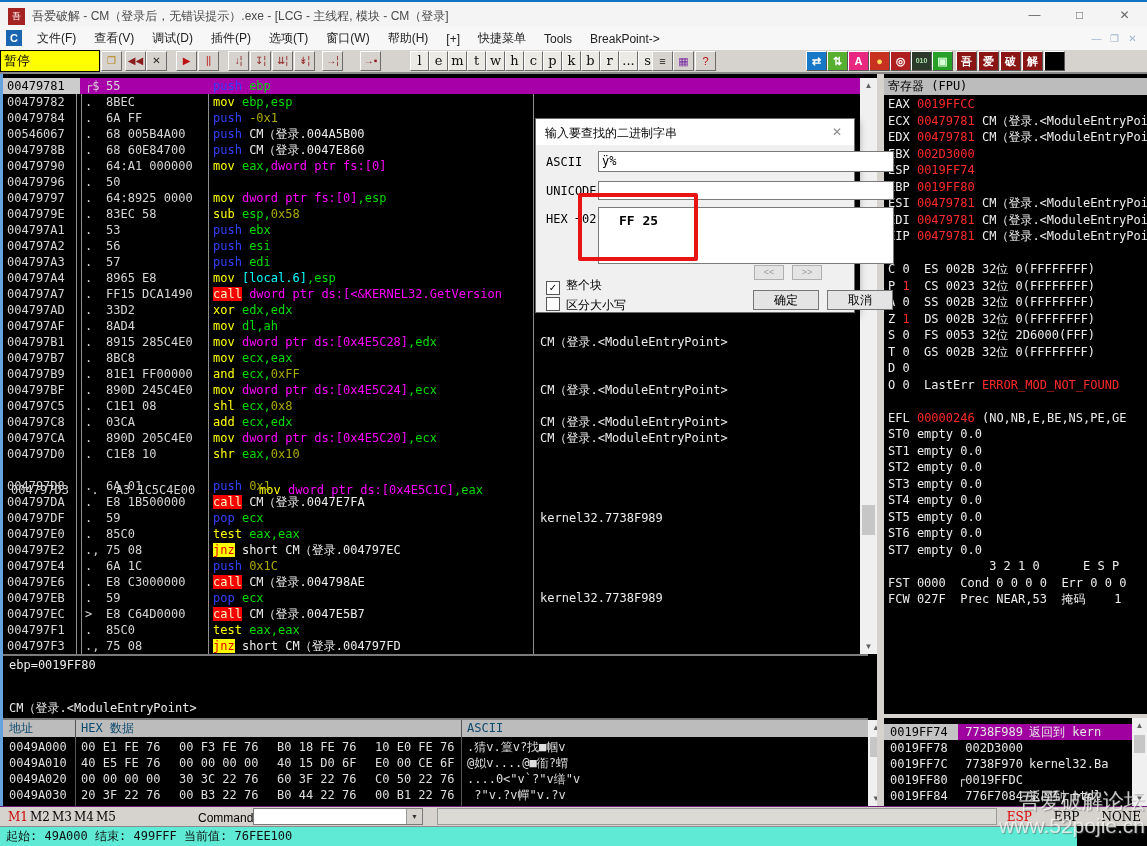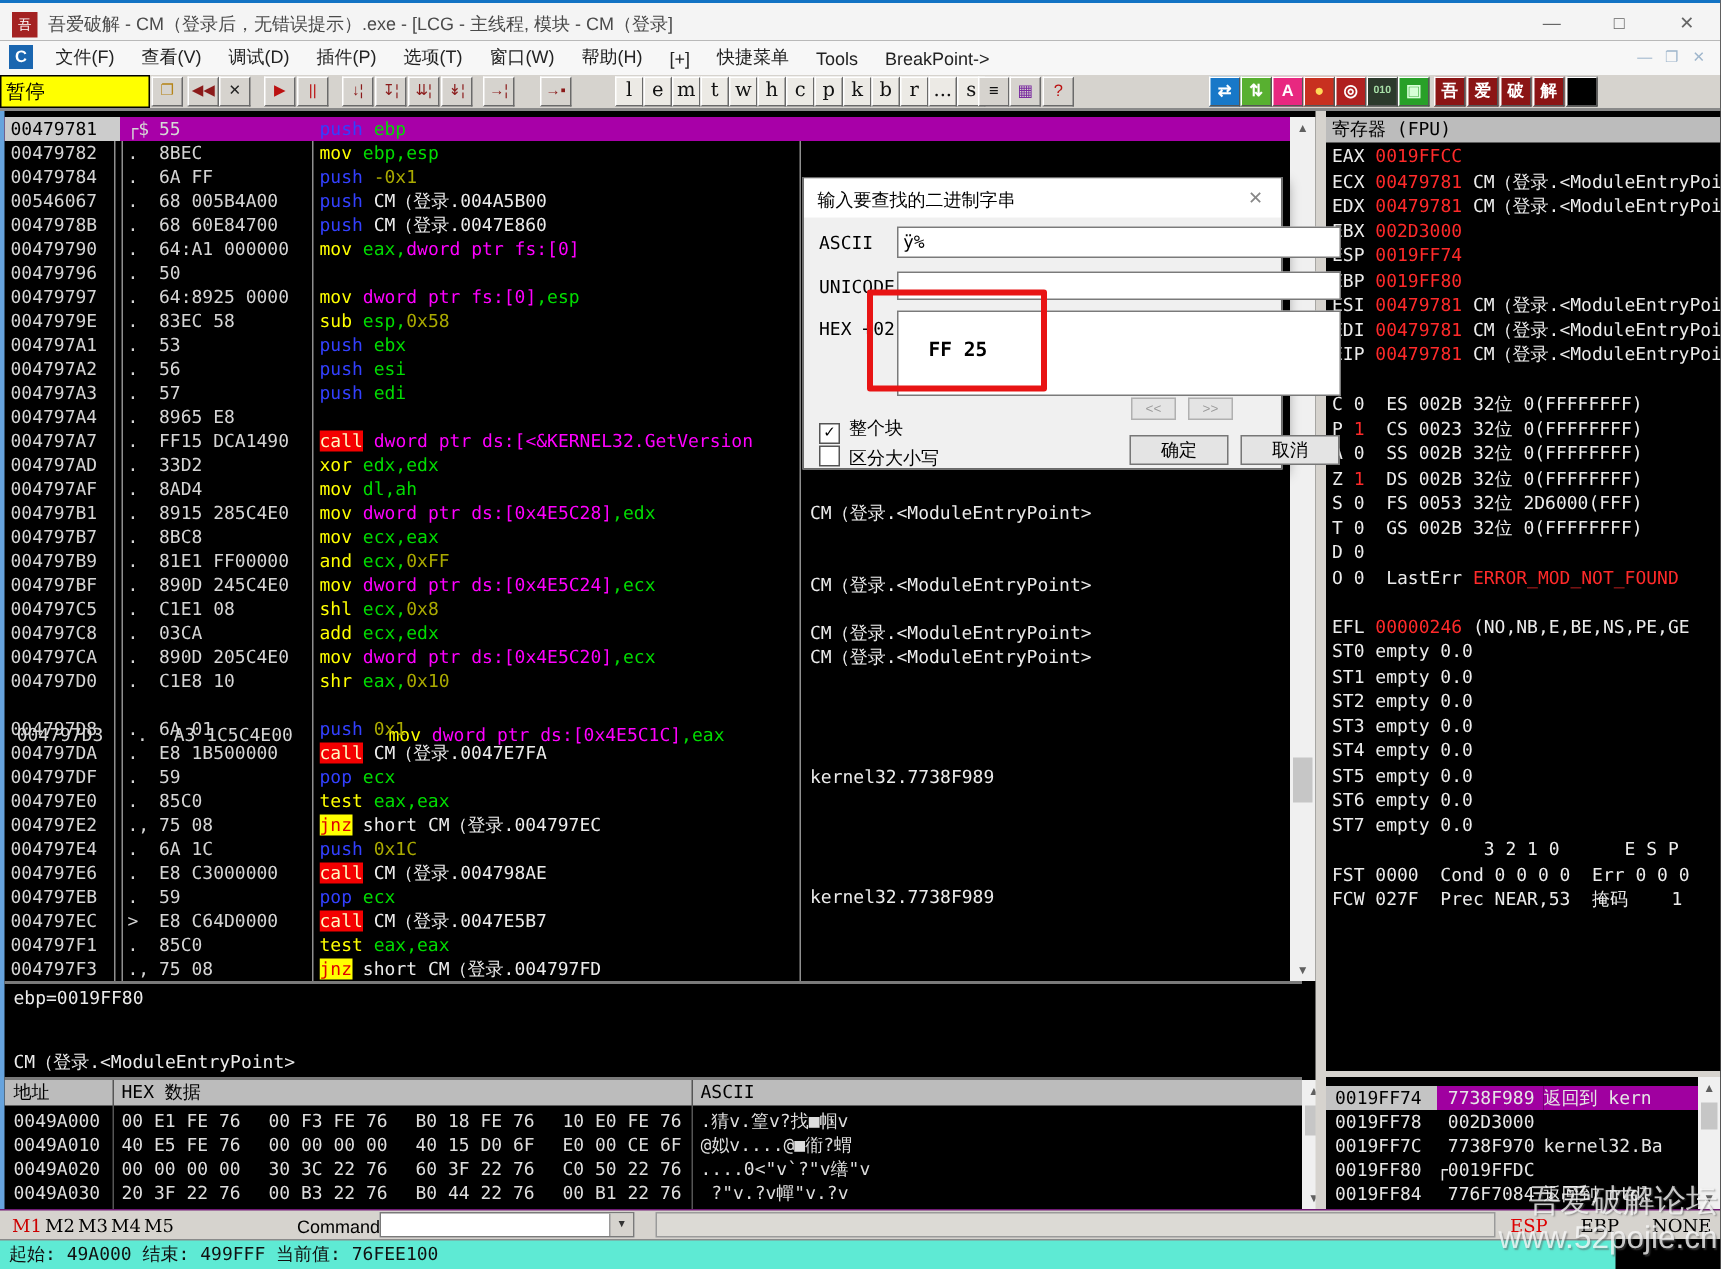--- a/index.html
+++ b/index.html
@@ -41,21 +41,21 @@
   
   .sbar{position:absolute;background:#f0f0f0;}
   .sbtn{position:absolute;left:0;width:100%;text-align:center;color:#606060;font-size:8px;}
   .sthumb{position:absolute;left:2px;right:2px;background:#c6c6c6;}
   
   #info-pane{position:absolute;left:3px;top:580px;width:865px;height:66px;border-top:2px solid #7a7a7a;border-bottom:2px solid #7a7a7a;box-sizing:border-box;overflow:hidden;}
   #info-line1{position:absolute;left:6px;top:2px;font-size:12px;color:#ececec;}
   #info-line2{position:absolute;left:6px;top:44px;font-size:12px;color:#ececec;}
   
   #dump{position:absolute;left:3px;top:646px;width:865px;height:86px;overflow:hidden;}
-  #dump-header{position:absolute;left:0;top:0;width:865px;height:17px;background:#bcbcbc;font-size:12px;color:#000000;line-height:17px;}
+  #dump-header{position:absolute;left:0;top:0;width:865px;height:17px;background:#bcbcbc;font-size:12px;color:#0c4a6e;line-height:17px;}
   .dump-vline{position:absolute;top:0;width:1px;height:86px;background:#555;}
   .mrow{position:absolute;left:0;width:865px;height:16px;font-size:12px;line-height:16px;color:#dedede;white-space:pre;}
   .mrow .m-addr{position:absolute;left:6px;}
   .mrow .m-g{position:absolute;}
   .mrow .m-ascii{position:absolute;left:464px;width:396px;overflow:hidden;}
   
   #reg-header{position:absolute;left:884px;top:4px;width:263px;height:17px;background:#bcbcbc;font-size:12px;color:#000;line-height:17px;padding-left:4px;box-sizing:border-box;}
   #reg-lines{position:absolute;left:884px;top:22px;width:263px;height:620px;overflow:hidden;}
   .rline{height:16.5px;line-height:16.5px;font-size:12px;white-space:pre;padding-left:4px;overflow:hidden;}
   #pane-splitter-v{position:absolute;left:877px;top:0;width:7px;height:732px;background:#d6d3ce;}
@@ -80,21 +80,21 @@
   #mbar-flags span{margin-left:22px;color:#000;}
   #mbar-flags span:first-child{color:#dd0000;}
   #statusbar{position:absolute;left:0;top:826px;width:1077px;height:20px;background:#5eead4;border-top:1px solid #8a8a8a;box-sizing:border-box;font-size:12px;color:#111;line-height:19px;padding-left:6px;}
   
   #dialog{position:absolute;left:535px;top:118px;width:320px;height:195px;background:#f0f0f0;border:1px solid #6a6a6a;box-shadow:3px 3px 8px rgba(0,0,0,.45);box-sizing:border-box;z-index:40;}
   #dialog-title{position:absolute;left:0;top:0;width:100%;height:26px;background:#fff;}
   #dialog-title-text{position:absolute;left:9px;top:6px;font-size:12px;color:#000;}
   #dialog-close{position:absolute;right:8px;top:5px;width:18px;height:16px;text-align:center;color:#888;font-size:12px;line-height:16px;}
   .dlg-label{position:absolute;font-size:12px;color:#000;font-family:"DejaVu Sans Mono",monospace;}
   .dlg-input{position:absolute;left:62px;width:296px;background:#fff;border:1px solid #7a7a7a;box-sizing:border-box;font-size:12px;color:#000;font-family:"DejaVu Sans Mono",monospace;padding:2px 3px;overflow:hidden;}
-  #hex-input{padding-left:20px;padding-top:18px;font-weight:bold;font-size:13px;}
+  #hex-input{padding-left:20px;padding-top:5px;font-weight:bold;font-size:13px;}
   .nav-btn{position:absolute;top:146px;width:30px;height:15px;background:#e4e4e4;border:1px solid #b0b0b0;box-sizing:border-box;text-align:center;font-size:9px;color:#9a9a9a;line-height:13px;}
   .chk-row{position:absolute;left:10px;font-size:12px;color:#000;}
   .chk-box{display:inline-block;width:12px;height:12px;background:#fff;border:1px solid #555;vertical-align:-2px;text-align:center;line-height:11px;font-size:10px;color:#000;margin-right:6px;}
   .dlg-btn{position:absolute;top:171px;width:66px;height:20px;background:#e4e4e4;border:1px solid #777;box-sizing:border-box;text-align:center;font-size:12px;color:#000;line-height:18px;}
   #red-annotation{position:absolute;left:578px;top:193px;width:112px;height:60px;border:4px solid #e81414;border-radius:2px;z-index:50;}
   #watermark{position:absolute;left:860px;top:788px;width:285px;text-align:right;z-index:60;color:rgba(250,250,250,.78);font-size:21px;line-height:25px;text-shadow:1px 1px 1px rgba(90,90,90,.5);pointer-events:none;}
 </style>
 </head>
 <body>
 
@@ -187,21 +187,21 @@
           <div class="drow mono" style="top: 32px;"><span class="c-addr">00479784</span><span class="c-mark">.</span><span class="c-hex">6A FF</span><span class="c-ins"><span class="tk-b">push </span><span class="tk-n">-0x1</span></span><span class="c-cmt"></span></div>
           <div class="drow mono" style="top: 48px;"><span class="c-addr">00546067</span><span class="c-mark">.</span><span class="c-hex">68 005B4A00</span><span class="c-ins"><span class="tk-b">push </span><span class="tk-w">CM（登录.004A5B00</span></span><span class="c-cmt"></span></div>
           <div class="drow mono" style="top: 64px;"><span class="c-addr">0047978B</span><span class="c-mark">.</span><span class="c-hex">68 60E84700</span><span class="c-ins"><span class="tk-b">push </span><span class="tk-w">CM（登录.0047E860</span></span><span class="c-cmt"></span></div>
           <div class="drow mono" style="top: 80px;"><span class="c-addr">00479790</span><span class="c-mark">.</span><span class="c-hex">64:A1 000000</span><span class="c-ins"><span class="tk-y">mov </span><span class="tk-g">eax,</span><span class="tk-m">dword ptr fs:[0]</span></span><span class="c-cmt"></span></div>
           <div class="drow mono" style="top: 96px;"><span class="c-addr">00479796</span><span class="c-mark">.</span><span class="c-hex">50</span><span class="c-cmt"></span></div>
           <div class="drow mono" style="top: 112px;"><span class="c-addr">00479797</span><span class="c-mark">.</span><span class="c-hex">64:8925 0000</span><span class="c-ins"><span class="tk-y">mov </span><span class="tk-m">dword ptr fs:[0]</span><span class="tk-g">,esp</span></span><span class="c-cmt"></span></div>
           <div class="drow mono" style="top: 128px;"><span class="c-addr">0047979E</span><span class="c-mark">.</span><span class="c-hex">83EC 58</span><span class="c-ins"><span class="tk-y">sub </span><span class="tk-g">esp,</span><span class="tk-n">0x58</span></span><span class="c-cmt"></span></div>
           <div class="drow mono" style="top: 144px;"><span class="c-addr">004797A1</span><span class="c-mark">.</span><span class="c-hex">53</span><span class="c-ins"><span class="tk-b">push </span><span class="tk-g">ebx</span></span><span class="c-cmt"></span></div>
           <div class="drow mono" style="top: 160px;"><span class="c-addr">004797A2</span><span class="c-mark">.</span><span class="c-hex">56</span><span class="c-ins"><span class="tk-b">push </span><span class="tk-g">esi</span></span><span class="c-cmt"></span></div>
           <div class="drow mono" style="top: 176px;"><span class="c-addr">004797A3</span><span class="c-mark">.</span><span class="c-hex">57</span><span class="c-ins"><span class="tk-b">push </span><span class="tk-g">edi</span></span><span class="c-cmt"></span></div>
-          <div class="drow mono" style="top: 192px;"><span class="c-addr">004797A4</span><span class="c-mark">.</span><span class="c-hex">8965 E8</span><span class="c-cmt"></span></div>
+          <div class="drow mono" style="top: 192px;"><span class="c-addr">004797A4</span><span class="c-mark">.</span><span class="c-hex">8965 E8</span><span class="c-ins"><span class="tk-y">mov </span><span class="tk-c">[local.6]</span><span class="tk-g">,esp</span></span><span class="c-cmt"></span></div>
           <div class="drow mono" style="top: 208px;"><span class="c-addr">004797A7</span><span class="c-mark">.</span><span class="c-hex">FF15 DCA1490</span><span class="c-ins"><span class="tk-callbg">call</span><span class="tk-w"> </span><span class="tk-m">dword ptr ds:[&lt;&amp;KERNEL32.GetVersion</span></span><span class="c-cmt"></span></div>
           <div class="drow mono" style="top: 224px;"><span class="c-addr">004797AD</span><span class="c-mark">.</span><span class="c-hex">33D2</span><span class="c-ins"><span class="tk-y">xor </span><span class="tk-g">edx,edx</span></span><span class="c-cmt"></span></div>
           <div class="drow mono" style="top: 240px;"><span class="c-addr">004797AF</span><span class="c-mark">.</span><span class="c-hex">8AD4</span><span class="c-ins"><span class="tk-y">mov </span><span class="tk-g">dl,ah</span></span><span class="c-cmt"></span></div>
           <div class="drow mono" style="top: 256px;"><span class="c-addr">004797B1</span><span class="c-mark">.</span><span class="c-hex">8915 285C4E0</span><span class="c-ins"><span class="tk-y">mov </span><span class="tk-m">dword ptr ds:[0x4E5C28]</span><span class="tk-g">,edx</span></span><span class="c-cmt">CM（登录.&lt;ModuleEntryPoint&gt;</span></div>
           <div class="drow mono" style="top: 272px;"><span class="c-addr">004797B7</span><span class="c-mark">.</span><span class="c-hex">8BC8</span><span class="c-ins"><span class="tk-y">mov </span><span class="tk-g">ecx,eax</span></span><span class="c-cmt"></span></div>
           <div class="drow mono" style="top: 288px;"><span class="c-addr">004797B9</span><span class="c-mark">.</span><span class="c-hex">81E1 FF00000</span><span class="c-ins"><span class="tk-y">and </span><span class="tk-g">ecx,</span><span class="tk-n">0xFF</span></span><span class="c-cmt"></span></div>
           <div class="drow mono" style="top: 304px;"><span class="c-addr">004797BF</span><span class="c-mark">.</span><span class="c-hex">890D 245C4E0</span><span class="c-ins"><span class="tk-y">mov </span><span class="tk-m">dword ptr ds:[0x4E5C24]</span><span class="tk-g">,ecx</span></span><span class="c-cmt">CM（登录.&lt;ModuleEntryPoint&gt;</span></div>
           <div class="drow mono" style="top: 320px;"><span class="c-addr">004797C5</span><span class="c-mark">.</span><span class="c-hex">C1E1 08</span><span class="c-ins"><span class="tk-y">shl </span><span class="tk-g">ecx,</span><span class="tk-n">0x8</span></span><span class="c-cmt"></span></div>
           <div class="drow mono" style="top: 336px;"><span class="c-addr">004797C8</span><span class="c-mark">.</span><span class="c-hex">03CA</span><span class="c-ins"><span class="tk-y">add </span><span class="tk-g">ecx,edx</span></span><span class="c-cmt">CM（登录.&lt;ModuleEntryPoint&gt;</span></div>
           <div class="drow mono" style="top: 352px;"><span class="c-addr">004797CA</span><span class="c-mark">.</span><span class="c-hex">890D 205C4E0</span><span class="c-ins"><span class="tk-y">mov </span><span class="tk-m">dword ptr ds:[0x4E5C20]</span><span class="tk-g">,ecx</span></span><span class="c-cmt">CM（登录.&lt;ModuleEntryPoint&gt;</span></div>

